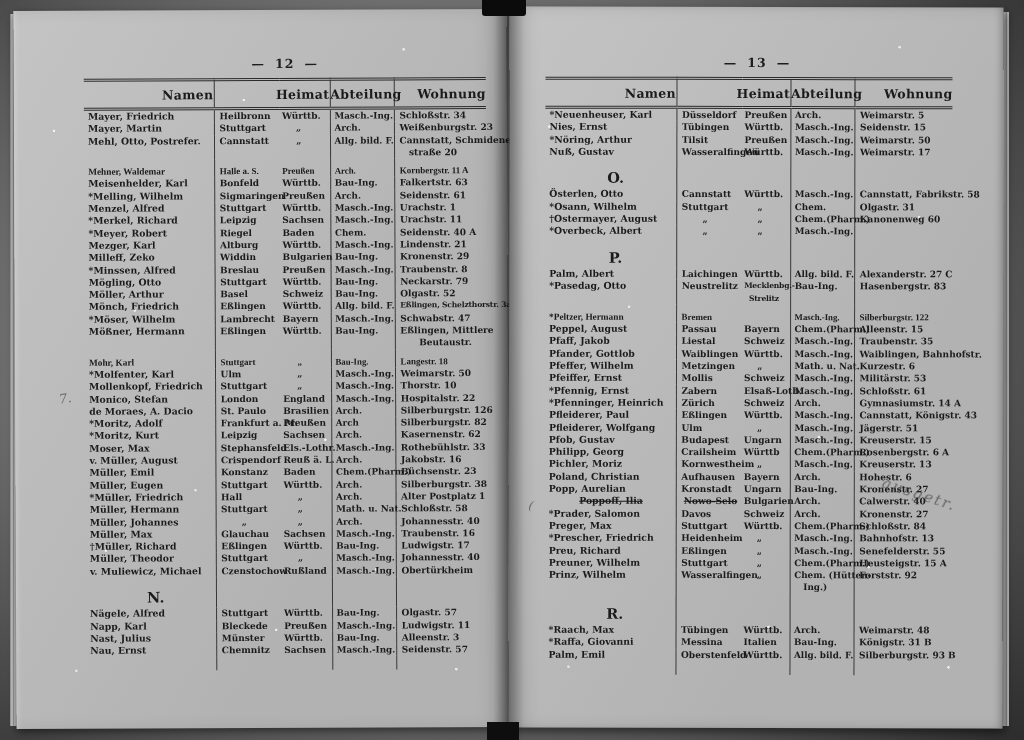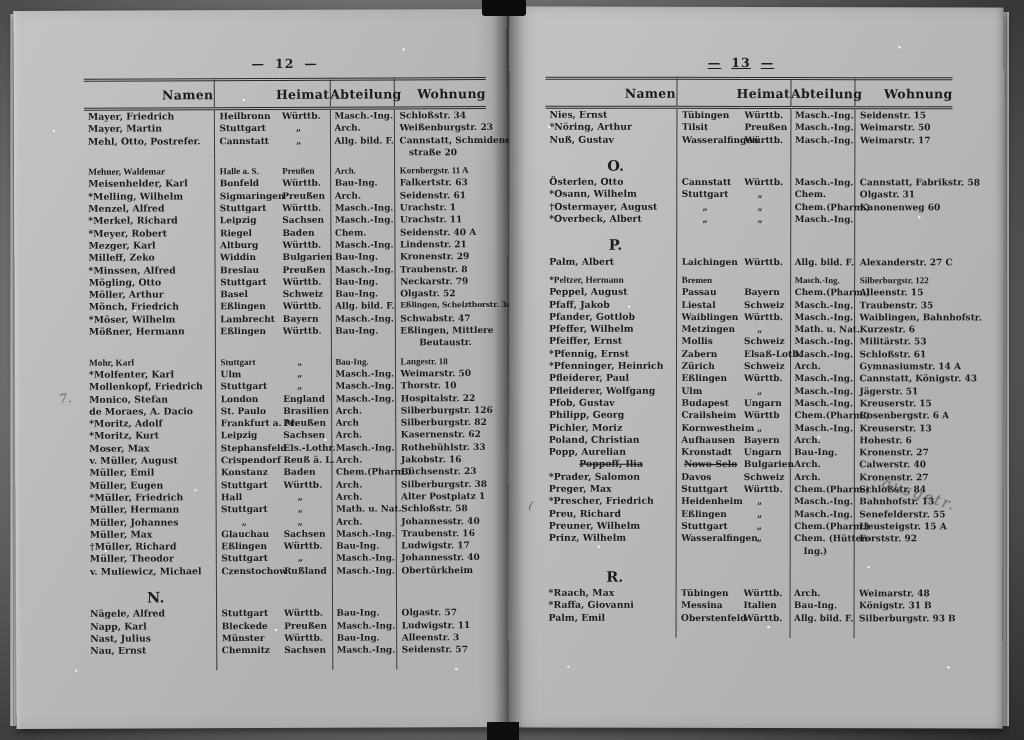--- a/index.html
+++ b/index.html
@@ -41,21 +41,21 @@
     radial-gradient(circle 1px at 260px 620px, rgba(255,255,255,.8) 0 1px, transparent 1.6px),
     radial-gradient(circle 1px at 180px 480px, rgba(255,255,255,.6) 0 1px, transparent 1.6px),
     radial-gradient(circle 1px at 360px 560px, rgba(255,255,255,.7) 0 1px, transparent 1.6px),
     radial-gradient(circle 1px at 440px 660px, rgba(255,255,255,.75) 0 1px, transparent 1.6px),
     radial-gradient(circle 1px at 60px 660px, rgba(255,255,255,.6) 0 1px, transparent 1.6px),
     radial-gradient(circle 1px at 390px 40px, rgba(255,255,255,.7) 0 1px, transparent 1.6px);}
 
   .pagenum{position:absolute;text-align:center;font-size:12.5px;font-weight:bold;color:#1d1d1d;letter-spacing:1px;}
   .pagenum .dash{padding:0 10px;}
   .pn-left{left:70px;top:46px;width:402px;}
-  .pn-right{left:28px;top:48px;width:407px;text-decoration:underline;}
+  .pn-right{left:44px;top:48px;width:407px;}
 
   table.dir{border-collapse:collapse;table-layout:fixed;position:absolute;color:#1b1b1b;}
   .t-left{left:70px;top:68px;width:402px;}
   .t-right{left:36px;top:70px;width:407px;}
   table.dir{border-top:3px double #2b2b2b;}
   table.dir th{
     font-size:12.5px;font-weight:bold;padding:6px 0 5px;text-align:right;
     border-bottom:3px double #2b2b2b;letter-spacing:.3px;
   }
   table.dir td{
@@ -417,20 +417,27 @@
       <thead>
         <tr>
           <th>Namen</th>
           <th class="b-l" colspan="2">Heimat</th>
           <th class="b-l">Abteilung</th>
           <th class="b-l">Wohnung</th>
         </tr>
       </thead>
       <tbody>
           <tr>
+            <td class="c-name">*Neuenheuser, Karl</td>
+            <td class="c-city">Düsseldorf</td>
+            <td class="c-state">Preußen</td>
+            <td class="c-dept">Arch.</td>
+            <td class="c-addr">Weimarstr. 5</td>
+          </tr>
+          <tr>
             <td class="c-name">Nies, Ernst</td>
             <td class="c-city">Tübingen</td>
             <td class="c-state">Württb.</td>
             <td class="c-dept">Masch.-Ing.</td>
             <td class="c-addr">Seidenstr. 15</td>
           </tr>
           <tr>
             <td class="c-name">*Nöring, Arthur</td>
             <td class="c-city">Tilsit</td>
             <td class="c-state">Preußen</td>
@@ -486,20 +493,28 @@
             <td class="c-dept"></td>
             <td class="c-addr"></td>
           </tr>
           <tr>
             <td class="c-name">Palm, Albert</td>
             <td class="c-city">Laichingen</td>
             <td class="c-state">Württb.</td>
             <td class="c-dept">Allg. bild. F.</td>
             <td class="c-addr">Alexanderstr. 27 C</td>
           </tr>
+          <tr>
+            <td class="c-name">*Pasedag, Otto</td>
+            <td class="c-city">Neustrelitz</td>
+            <td class="c-state small">Mecklenbg.-
+  Strelitz</td>
+            <td class="c-dept">Bau-Ing.</td>
+            <td class="c-addr">Hasenbergstr. 83</td>
+          </tr>
           <tr class="gap">
             <td class="c-name">*Peltzer, Hermann</td>
             <td class="c-city">Bremen</td>
             <td class="c-state"></td>
             <td class="c-dept">Masch.-Ing.</td>
             <td class="c-addr">Silberburgstr. 122</td>
           </tr>
           <tr>
             <td class="c-name">Peppel, August</td>
             <td class="c-city">Passau</td>

